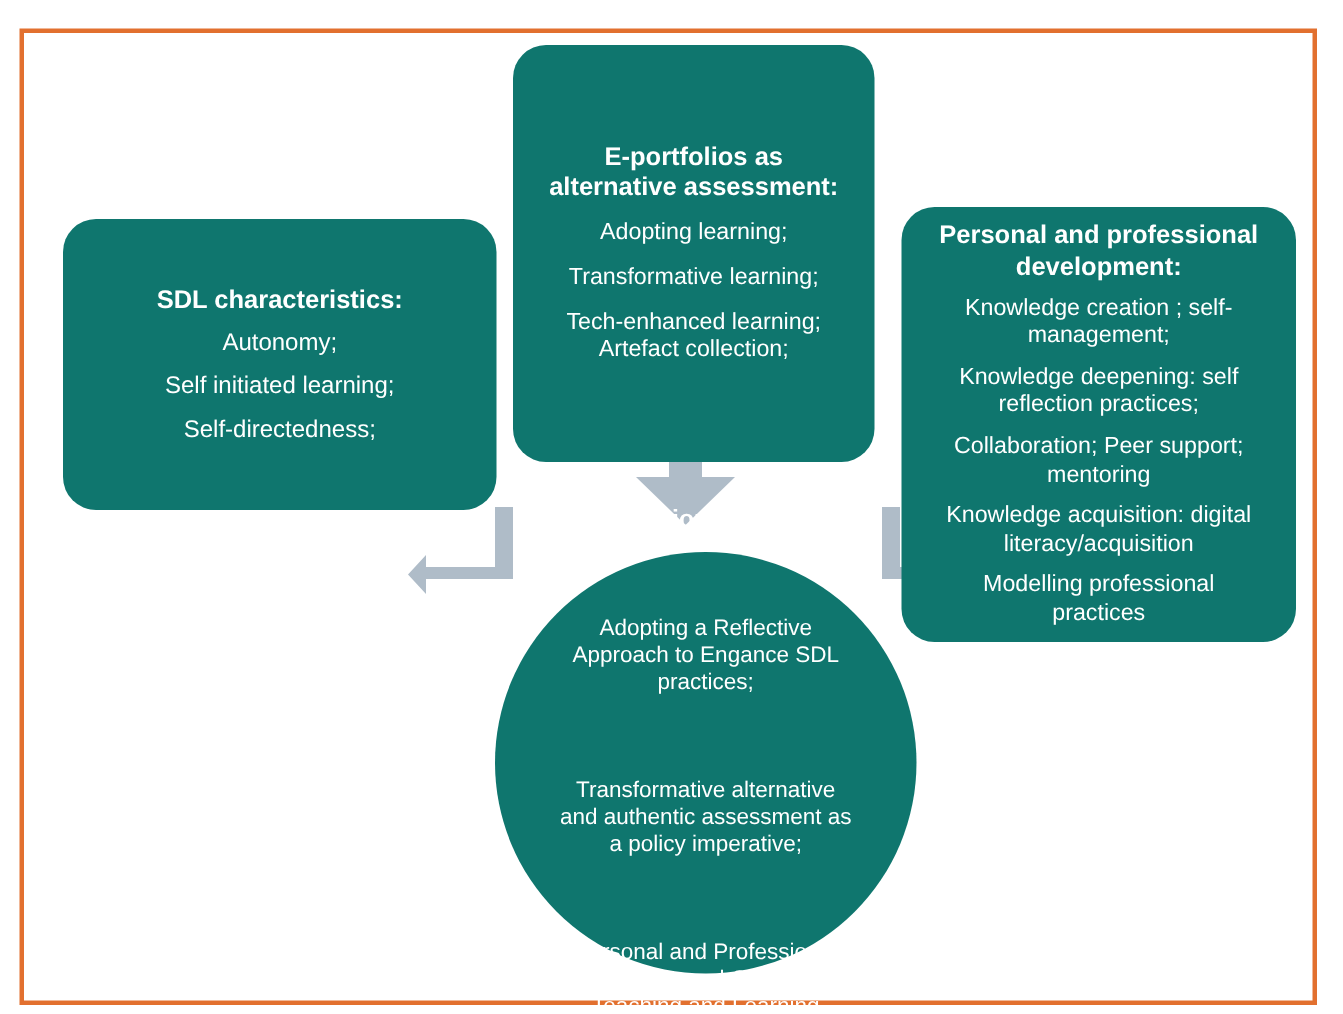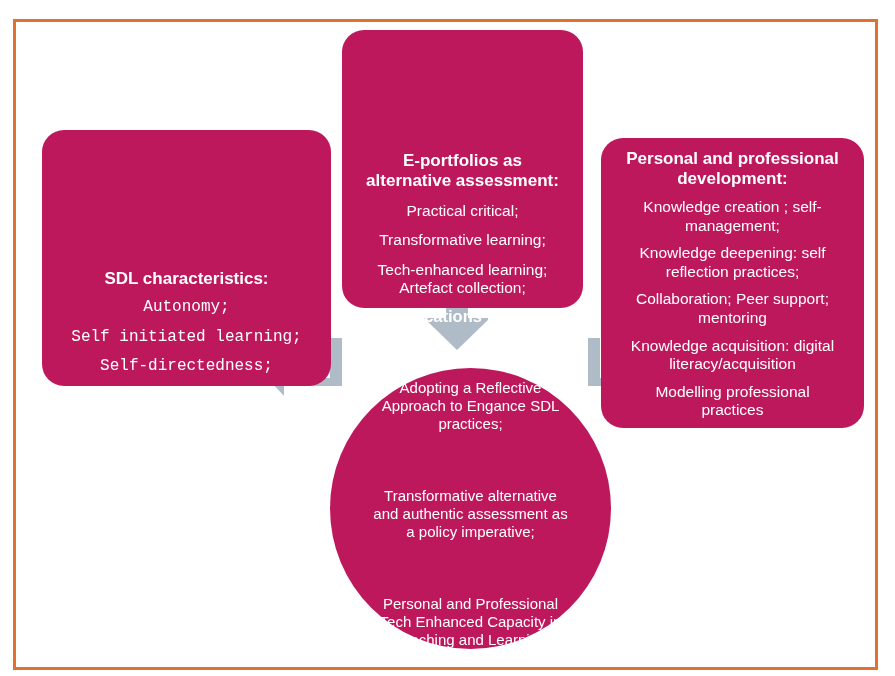--- a/index.html
+++ b/index.html
@@ -26,27 +26,27 @@
     width: 865px;
     height: 651px;
     border: 3px solid #E2702F;
     box-sizing: border-box;
     background: transparent;
     pointer-events: none;
   }
   
   .node {
     position: absolute;
-    background: #be185d;
+    background: #0f766e;
     color: #ffffff;
     box-sizing: border-box;
     display: flex;
     flex-direction: column;
     align-items: center;
-    justify-content: flex-end;
+    justify-content: center;
     text-align: center;
     padding: 10px 14px;
   }
   .node.box {
     border-radius: 22px;
   }
   .node.circle {
     border-radius: 50%;
     gap: 43px;
   }
@@ -59,26 +59,26 @@
   .node-line {
     line-height: 1.2;
     white-space: pre-line;
   }
   .node-line + .node-line {
     margin-top: 9px;
   }
 
   
   #node-sdl {
-    left: 42px;  top: 130px;
-    width: 289px; height: 256px;
+    left: 42px;  top: 146px;
+    width: 289px; height: 194px;
     z-index: 4;
   }
   #node-sdl .node-title { font-size: 17px; margin-bottom: 9px; }
-  #node-sdl .node-line  { font-size: 16px; font-family: Liberation Mono, monospace; }
+  #node-sdl .node-line  { font-size: 16px; }
   #node-sdl .node-line + .node-line { margin-top: 10px; }
 
   #node-eportfolio {
     left: 342px; top: 30px;
     width: 241px; height: 278px;
     z-index: 4;
   }
   #node-eportfolio .node-title { font-size: 17px; margin-bottom: 11px; }
   #node-eportfolio .node-line  { font-size: 15.5px; }
   #node-eportfolio .node-line + .node-line { margin-top: 11px; }
@@ -137,21 +137,21 @@
   <div class="node box" id="node-sdl">
     <div class="node-title">SDL characteristics:</div>
     <div class="node-line">Autonomy;</div>
     <div class="node-line">Self initiated learning;</div>
     <div class="node-line">Self-directedness;</div>
   </div>
 
   <div class="node box" id="node-eportfolio">
     <div class="node-title">E-portfolios as
 alternative assessment:</div>
-    <div class="node-line">Practical critical;</div>
+    <div class="node-line">Adopting learning;</div>
     <div class="node-line">Transformative learning;</div>
     <div class="node-line">Tech-enhanced learning;
 Artefact collection;</div>
   </div>
 
   <div class="node box" id="node-development">
     <div class="node-title">Personal and professional
 development:</div>
     <div class="node-line">Knowledge creation ; self-
 management;</div>

